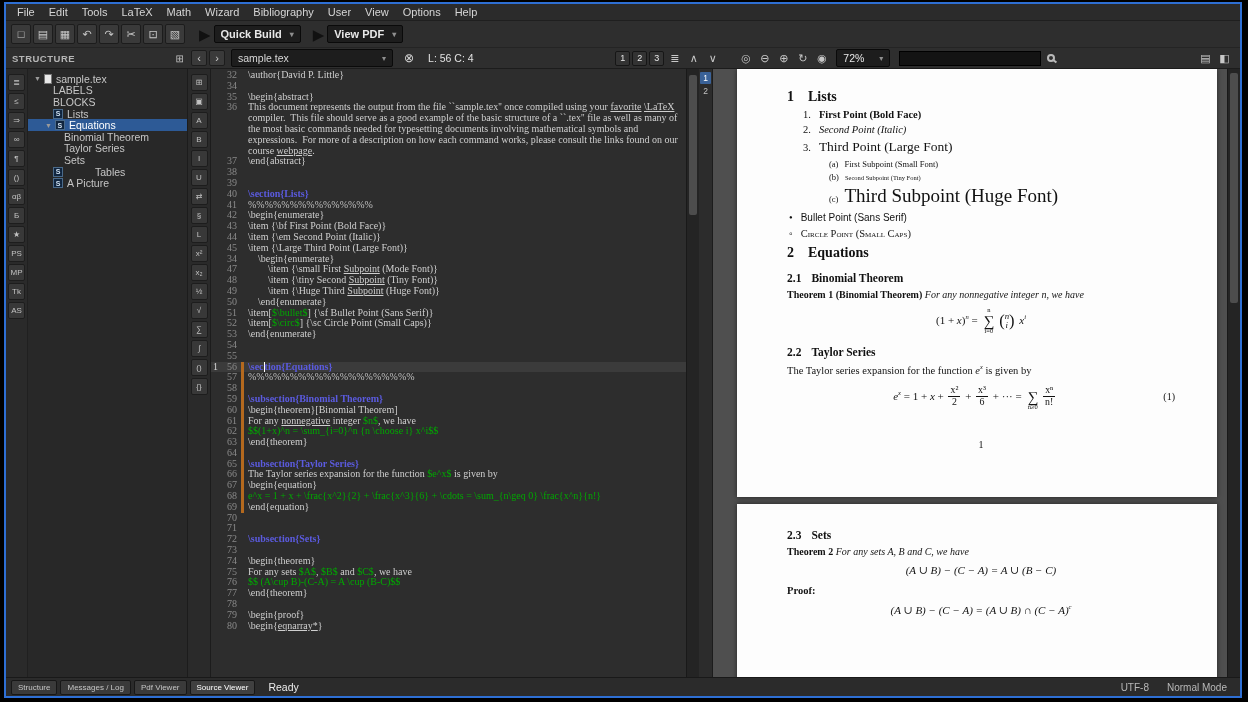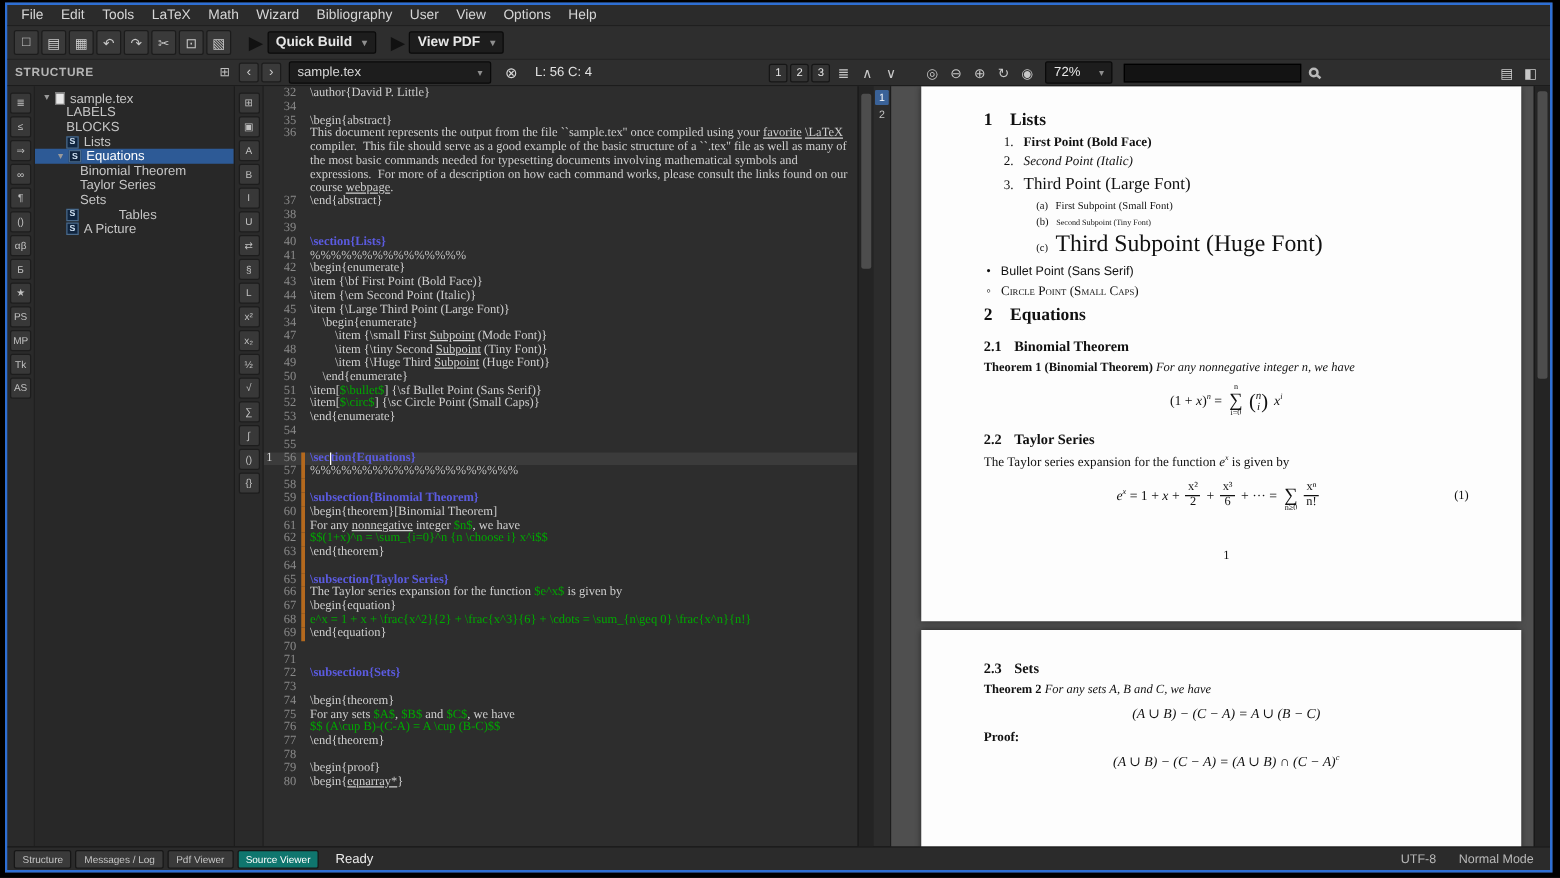--- a/index.html
+++ b/index.html
@@ -96,21 +96,21 @@
   .frac .num{border-bottom:1px solid #111;padding:0 2px}
   .sum{display:inline-flex;flex-direction:column;align-items:center;vertical-align:middle;margin:0 3px;line-height:1}
   .sum .stop,.sum .sbot{font-size:6.5px;min-height:7px}
   .sum .sig{font-size:15px;line-height:.95}
   .binom{display:inline-flex;align-items:center;margin:0 2px;vertical-align:middle}
   .binom .paren{font-size:150%;font-weight:300}
   .binom .bstack{display:inline-flex;flex-direction:column;align-items:center;font-size:80%;line-height:1.05;font-style:italic}
   
   .statusbar{flex:0 0 19px;display:flex;align-items:center;background:#2b2b2b;border-top:1px solid #191919;padding:0 5px;font-size:10px;color:#cfcfcf}
   .stbtn{font-size:8px;padding:2px 6px;background:#3a3a3a;border:1px solid #171717;color:#c5c5c5;margin-right:3px;border-radius:2px}
-  .stbtn.active{background:#0f766e;color:#fff}
+  .stbtn.active{background:#404040;color:#fff}
   .ready{margin-left:10px;font-size:10.5px;color:#ececec}
   .stright{margin-left:auto;display:flex;gap:18px;color:#b8b8b8;padding-right:8px}
 </style>
 </head>
 <body>
 
 <div class="frame">
 
   <div class="menubar" id="menubar">
       <span class="mitem">File</span>

